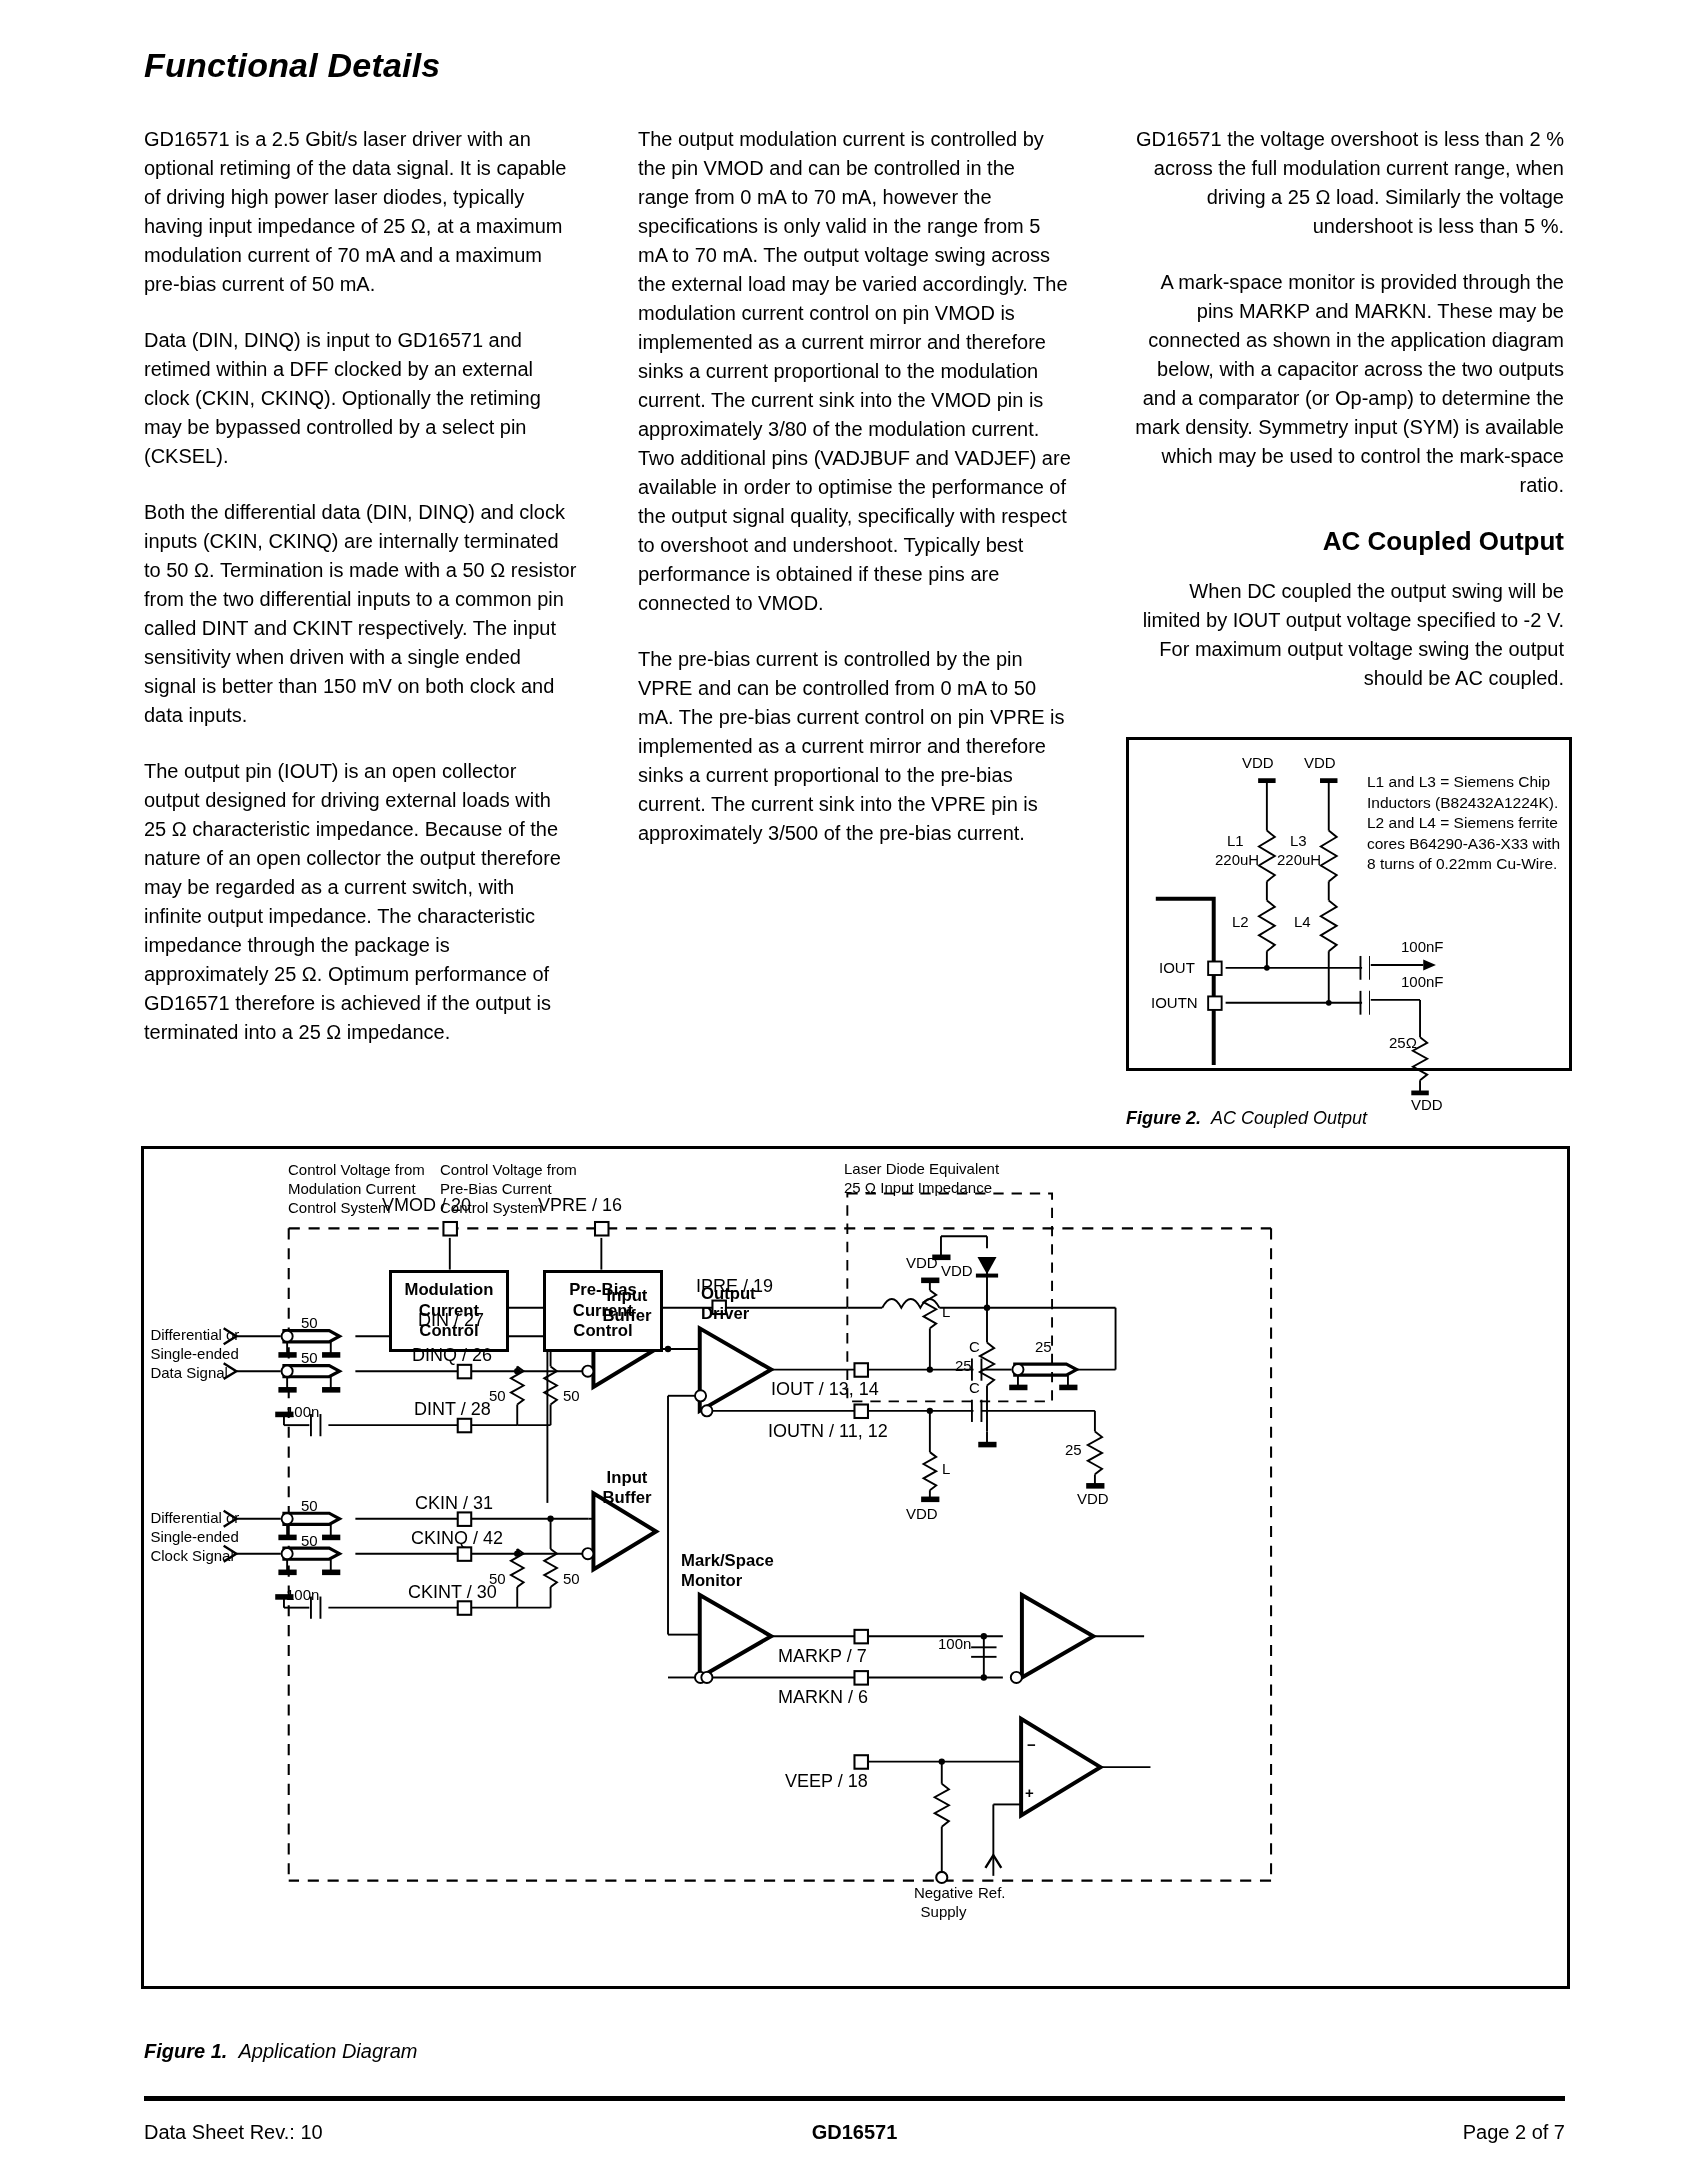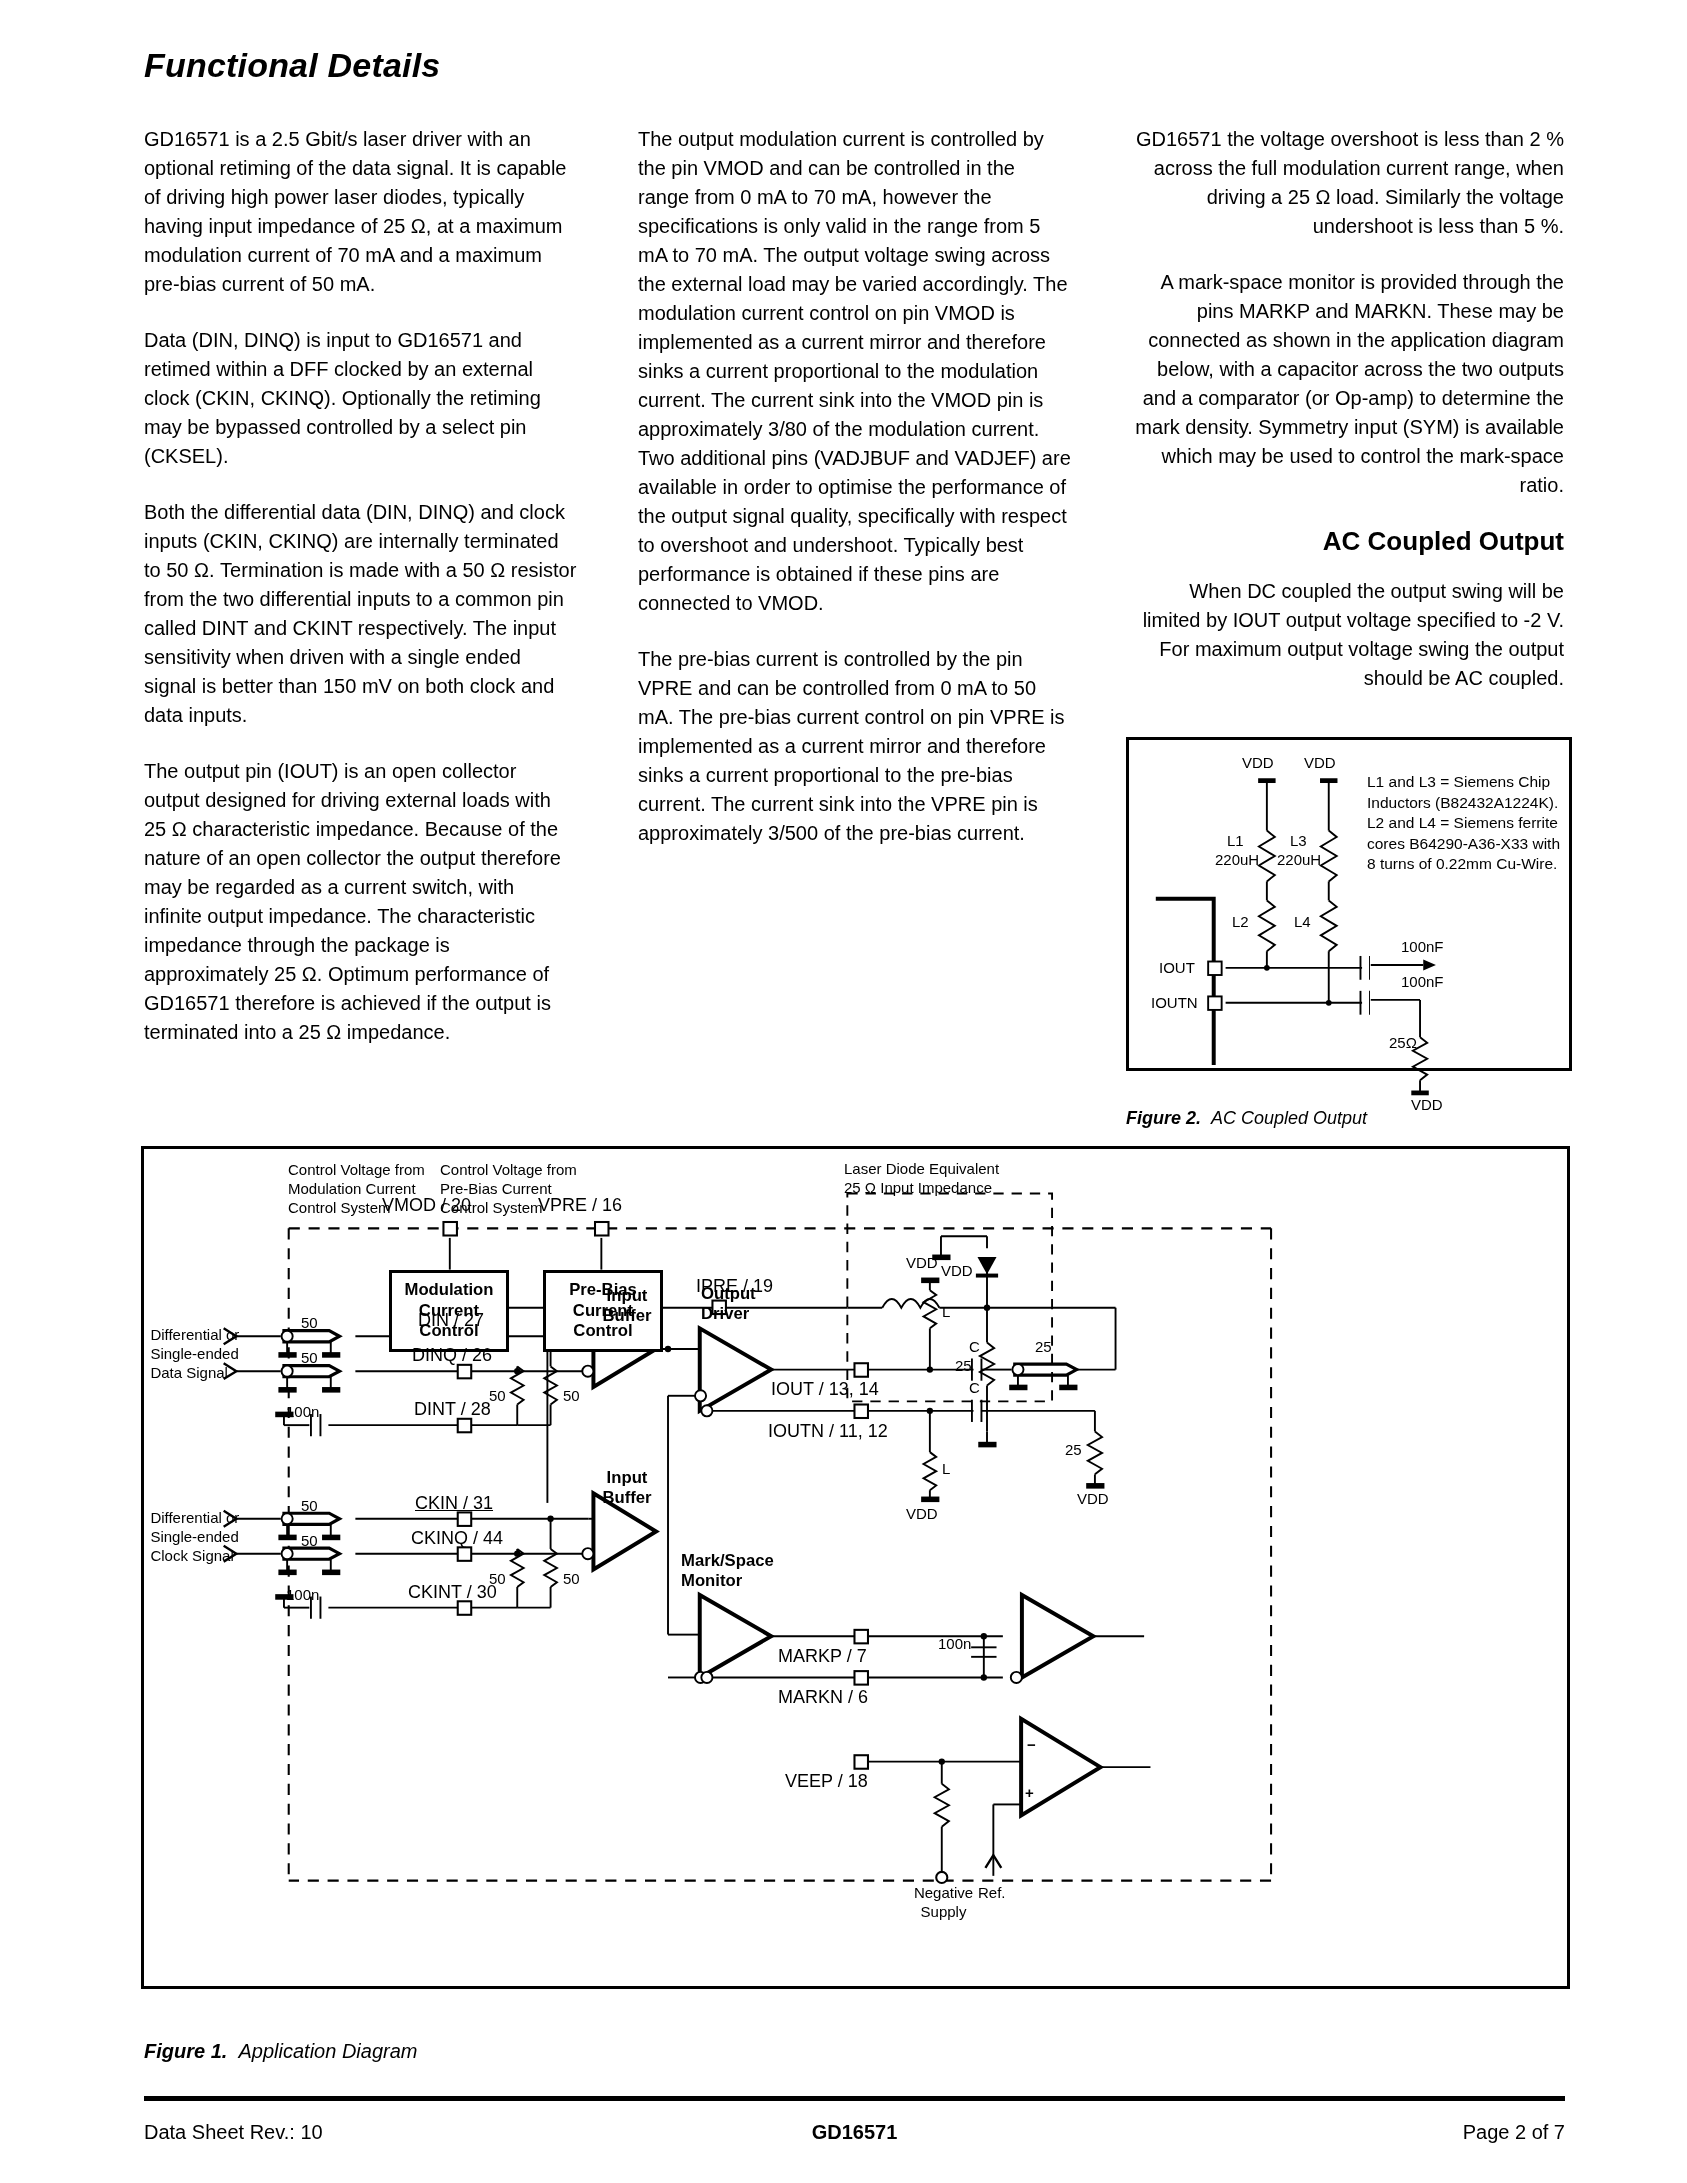--- a/index.html
+++ b/index.html
@@ -451,22 +451,22 @@
     <div class="f1txt multi" style="left:6.4px;top:176px;width:105px;white-space:pre-line;">Differential or
 Single-ended
 Data Signal</div>
     <div class="f1txt multi" style="left:6.4px;top:359px;width:105px;white-space:pre-line;">Differential or
 Single-ended
 Clock Signal</div>
 
     <div class="f1pin" style="left:274px;top:161px;">DIN / 27</div>
     <div class="f1pin" style="left:268px;top:196px;">DINQ / 26</div>
     <div class="f1pin" style="left:270px;top:250px;">DINT / 28</div>
-    <div class="f1pin" style="left:271px;top:344px;text-decoration:underline;">CKIN / 31</div>
-    <div class="f1pin" style="left:267px;top:379px;">CKINQ / 44</div>
+    <div class="f1pin" style="left:271px;top:344px;">CKIN / 31</div>
+    <div class="f1pin" style="left:267px;top:379px;">CKINQ / 42</div>
     <div class="f1pin" style="left:264px;top:433px;">CKINT / 30</div>
     <div class="f1pin" style="left:627px;top:230px;">IOUT / 13, 14</div>
     <div class="f1pin" style="left:624px;top:272px;">IOUTN / 11, 12</div>
     <div class="f1pin" style="left:634px;top:497px;">MARKP / 7</div>
     <div class="f1pin" style="left:634px;top:538px;">MARKN / 6</div>
     <div class="f1pin" style="left:641px;top:622px;">VEEP / 18</div>
 
     <div class="f1bold" style="left:445px;top:137px;width:76px;white-space:pre-line;">Input
 Buffer</div>
     <div class="f1bold" style="left:445px;top:319px;width:76px;white-space:pre-line;">Input

